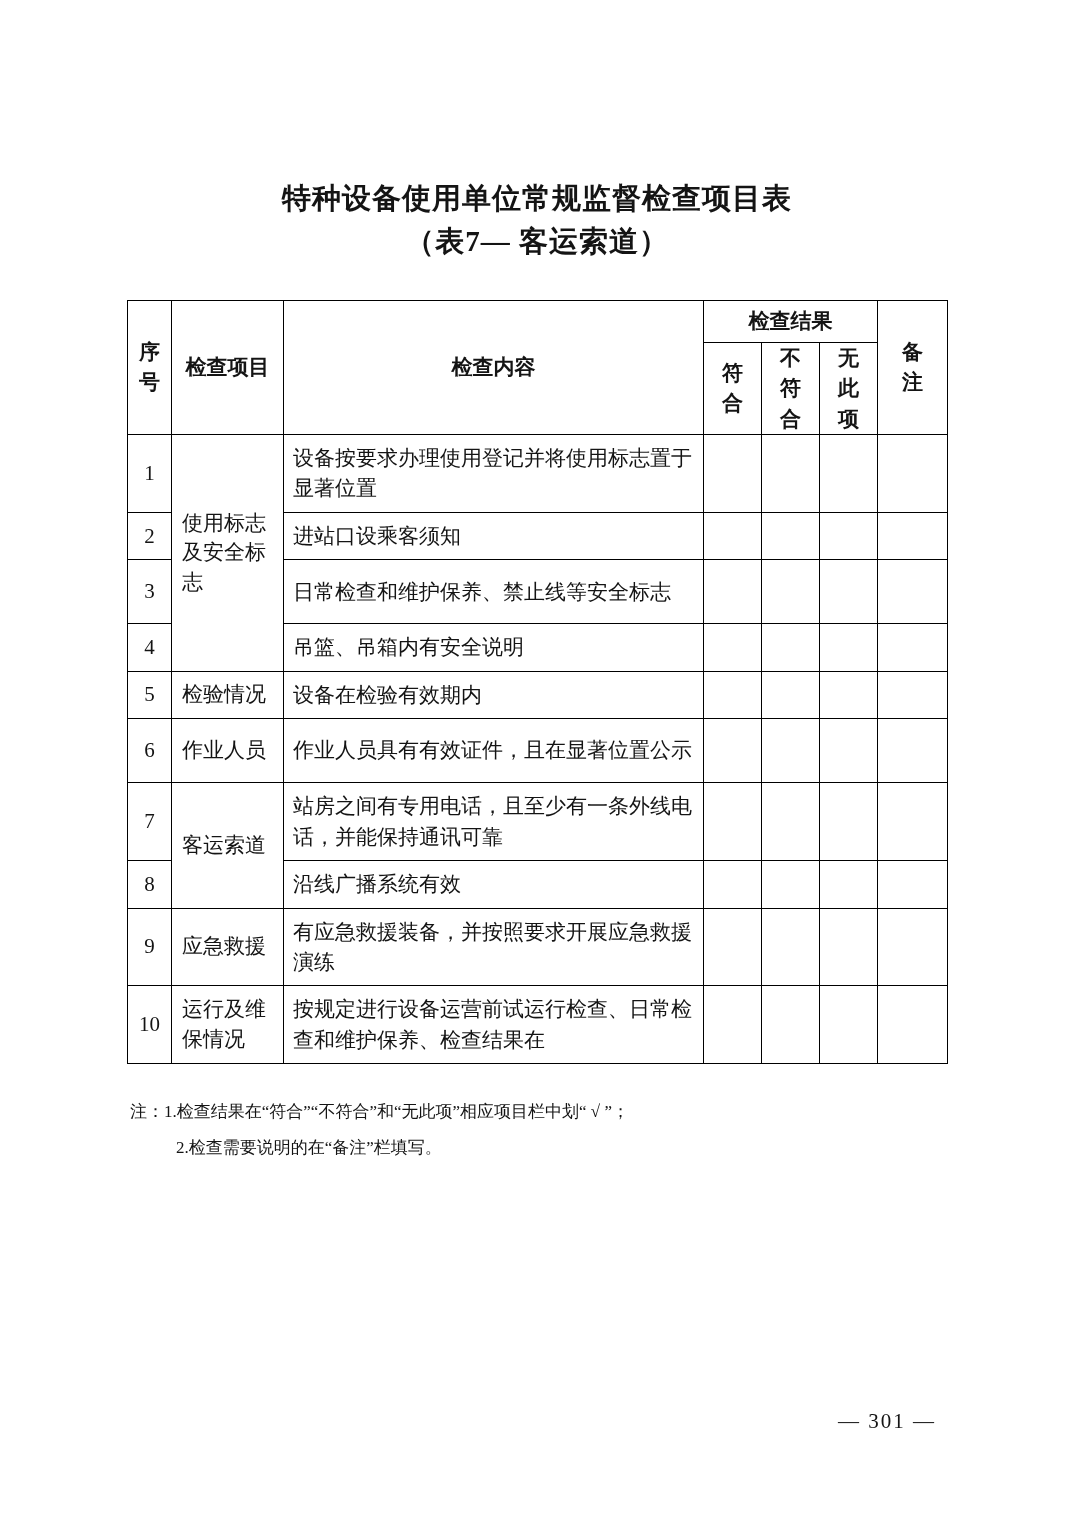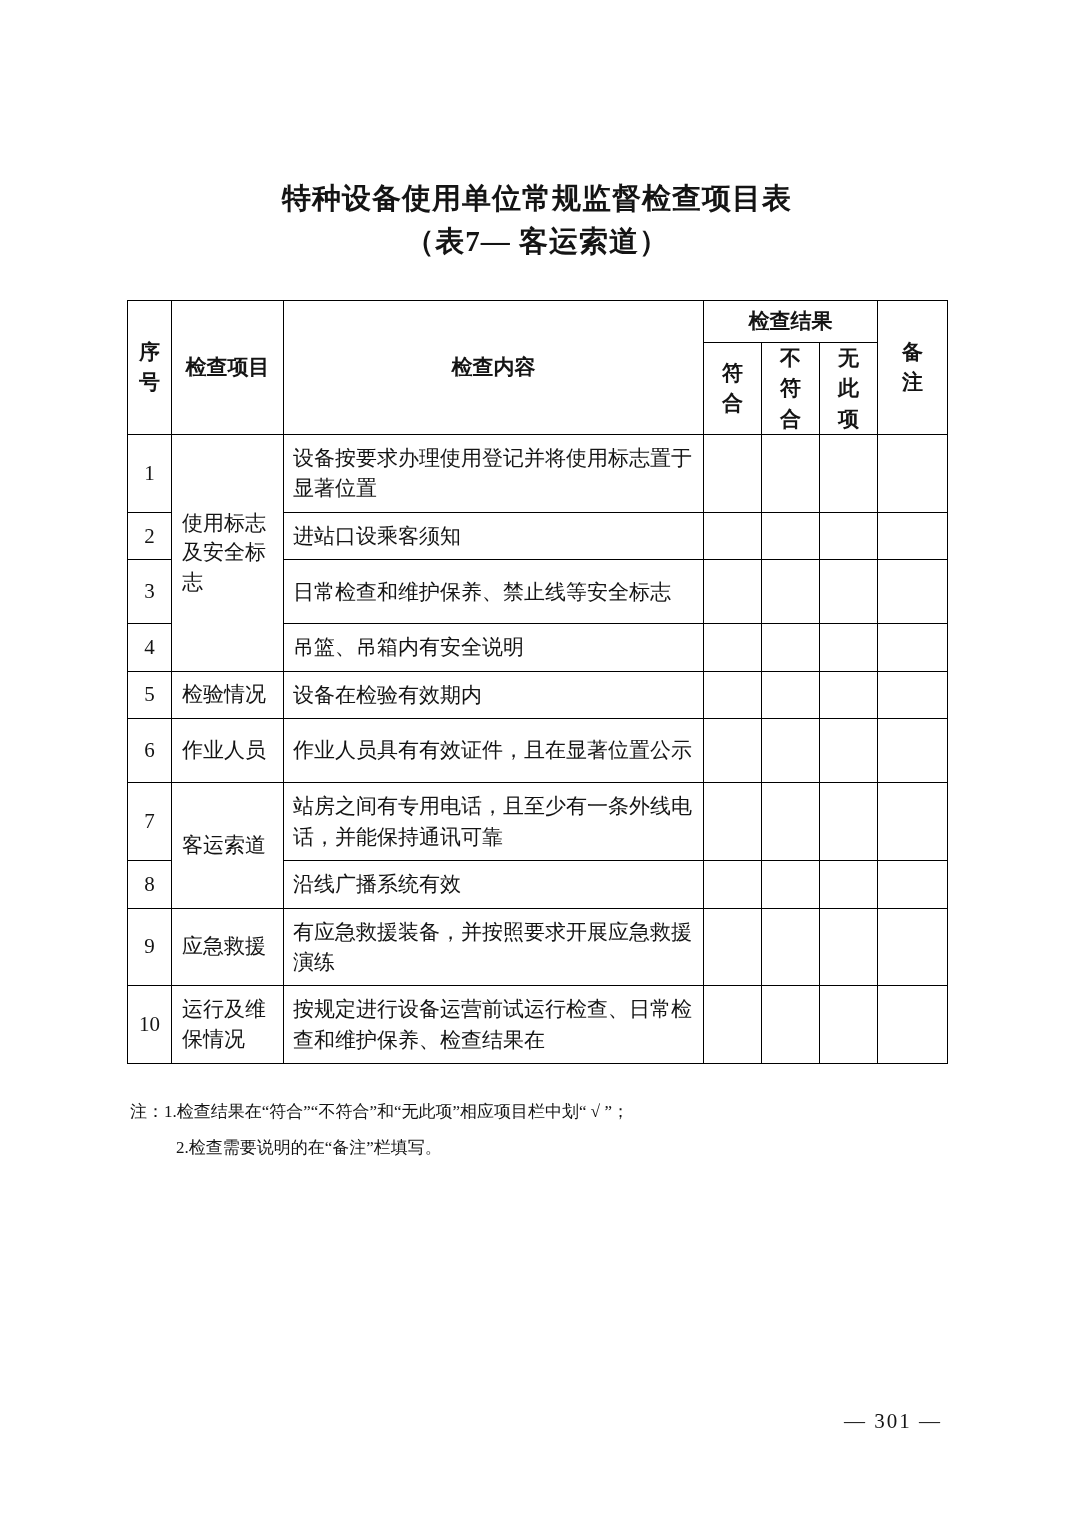--- a/index.html
+++ b/index.html
@@ -55,21 +55,21 @@
   td.c-item { padding: 4px 10px; line-height: 1.4; }
   td.c-content { text-align: left; padding: 8px 9px; line-height: 1.45; }
   td.c-res, td.c-remark { background: #ffffff; }
   tr.r-s { height: 40px; }
   tr.r-d { height: 64px; }
   tr.r-10 { height: 66px; }
   .notes { margin: 36px 0 0 130px; font-size: 17px; line-height: 1.4; }
   .note-2 { margin-top: 12px; margin-left: 46px; }
   .page-number {
     position: absolute;
-    right: 132px;
+    right: 138px;
     bottom: 86px;
     font-size: 21px;
     letter-spacing: 2px;
     white-space: pre;
   }
 </style>
 </head>
 <body>
 
 <div class="page">

